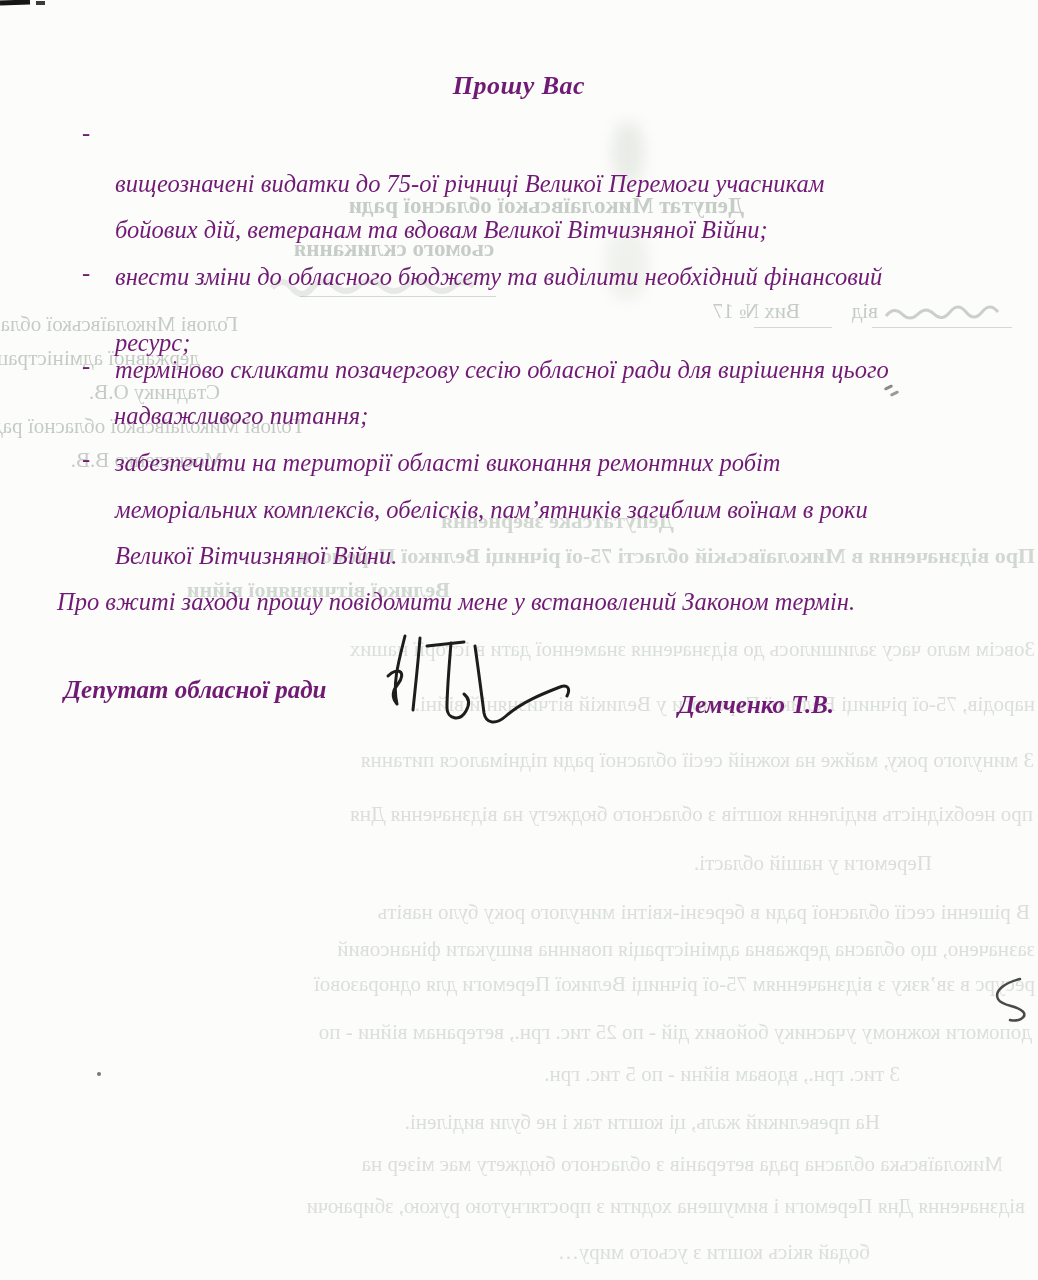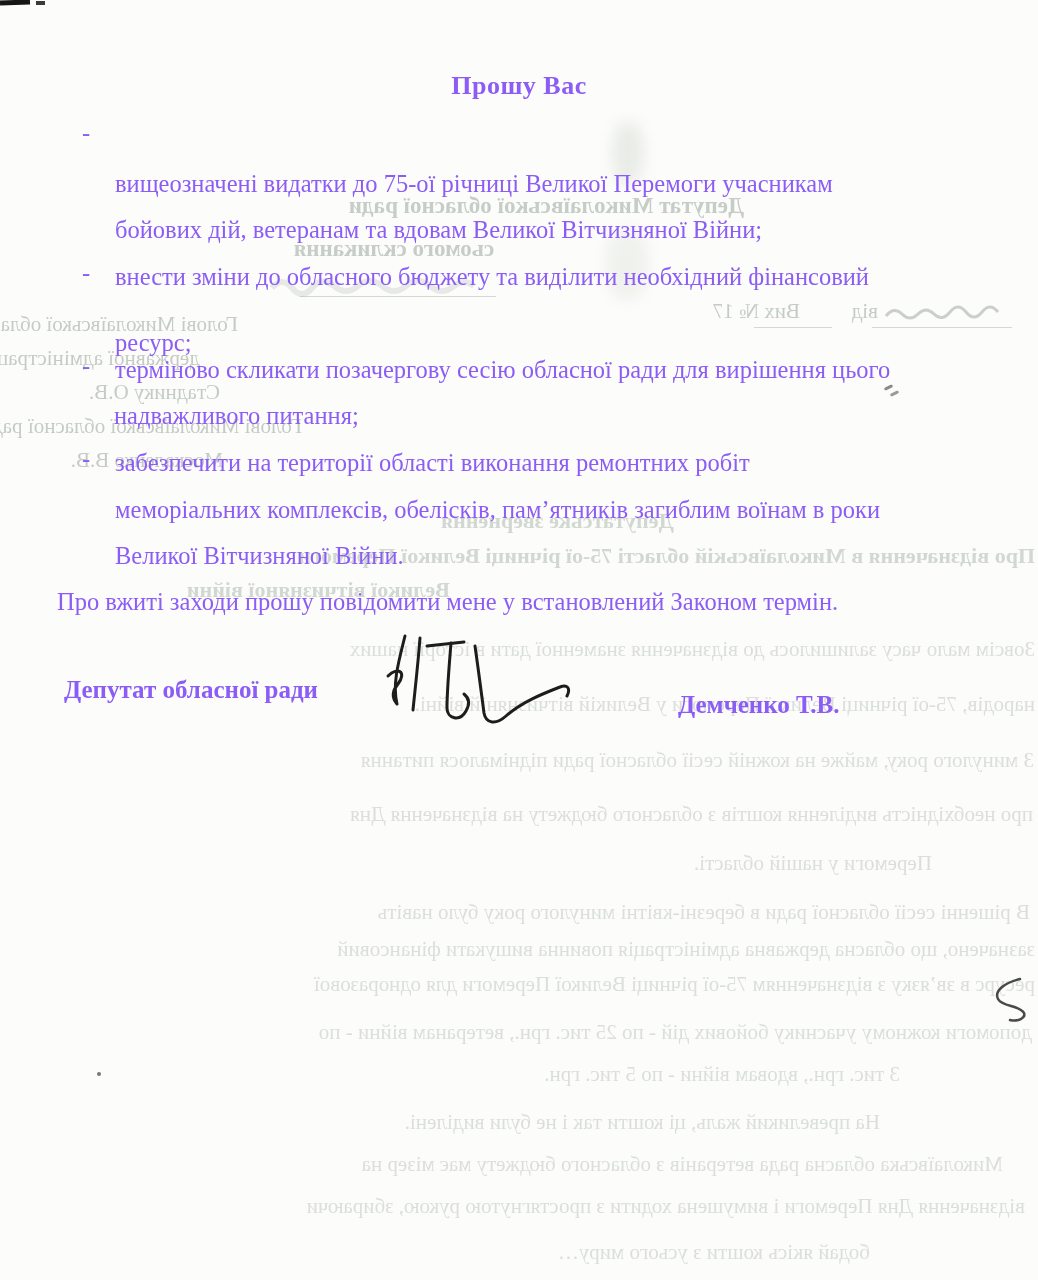--- a/index.html
+++ b/index.html
@@ -3,21 +3,21 @@
 <meta charset="utf-8">
 <style>
   html,body{margin:0;padding:0;background:#d9d9d6;}
   .page{
     position:relative;width:1038px;height:1280px;margin:0 auto;
     background:#fcfcfa;overflow:hidden;
     font-family:"Liberation Serif","DejaVu Serif",serif;
     color:#191919;
   }
   
-  .t{position:absolute;white-space:nowrap;font-size:24.5px;line-height:1.1;color:#8b5cf6;}
+  .t{position:absolute;white-space:nowrap;font-size:24.5px;line-height:1.1;color:#701a75;font-style:italic;}
   .title{left:0;width:100%;text-align:center;font-weight:bold;font-size:26px;letter-spacing:.5px;}
   .marker{font-size:24.5px;}
   .sig-label{font-weight:bold;font-size:25px;}
   
   .bleed{
     position:absolute;white-space:nowrap;
     transform:scaleX(-1);
     filter:blur(0.55px);
     font-family:"Liberation Serif","DejaVu Serif",serif;
     pointer-events:none;

